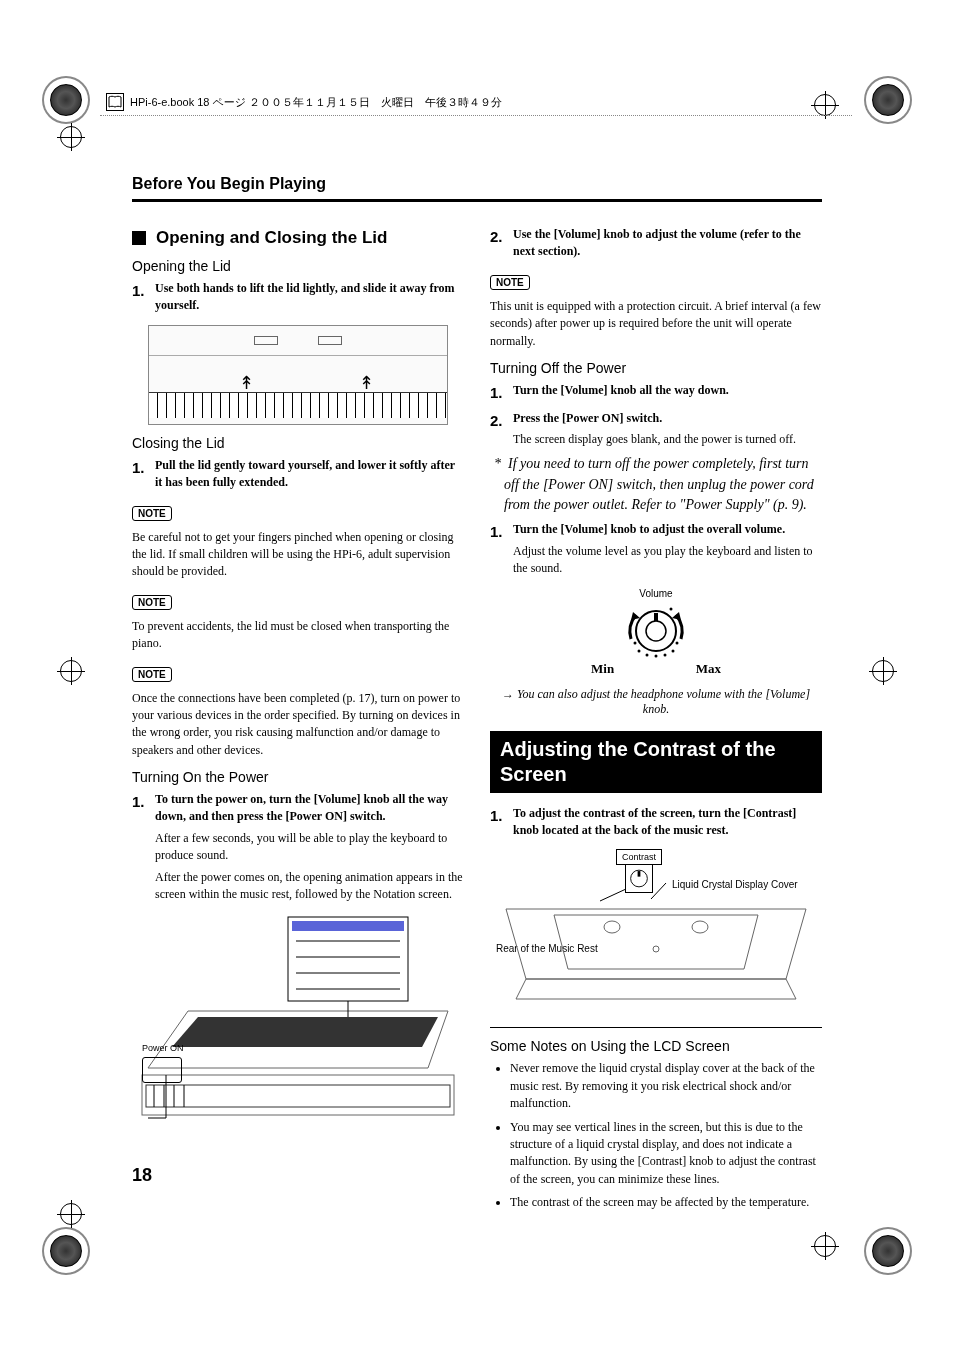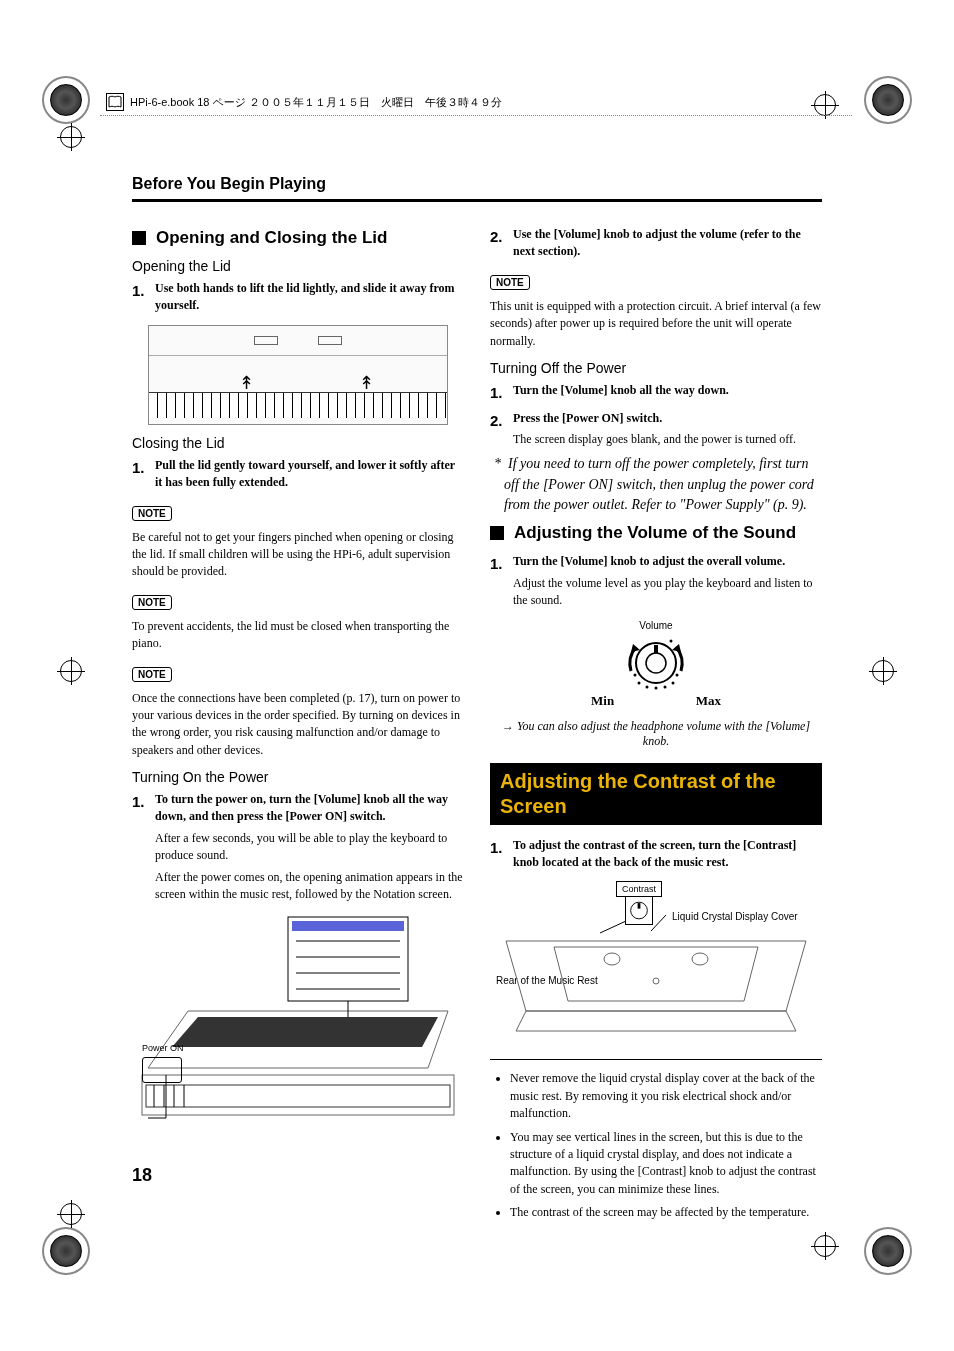--- a/index.html
+++ b/index.html
@@ -54,21 +54,21 @@
   h2.sect {
     font-family: Arial, Helvetica, sans-serif;
     font-weight: bold; font-size: 17px;
     margin: 8px 0 10px 0;
     display: flex; align-items: center; gap: 10px;
   }
   h2.sect .sq { width: 14px; height: 14px; background: #000; display: inline-block; }
   h1.bigsect {
     font-family: Arial, Helvetica, sans-serif;
     font-weight: bold; font-size: 20px;
-    background: #000; color: #eab308;
+    background: #000; color: #ffffff;
     padding: 6px 10px; line-height: 1.25;
     margin: 14px 0 12px 0;
   }
   h3.sub {
     font-family: Arial, Helvetica, sans-serif;
     font-weight: normal; font-size: 14px;
     margin: 10px 0 6px 0;
   }
   ol.steps { list-style: none; }
   ol.steps li { margin: 6px 0; font-size: 12px; line-height: 1.45; }
@@ -253,24 +253,20 @@
           <span class="stepbody">
             <span>Press the [Power ON] switch.</span>
             <span class="cont">The screen display goes blank, and the power is turned off.</span>
           </span>
         </li>
       </ol>
       <p class="ital">
         <span>*</span>&nbsp;&nbsp;<span>If you need to turn off the power completely, first turn off the [Power ON] switch, then unplug the power cord from the power outlet. Refer to "Power Supply" (p. 9).</span>
       </p>
 
-      <h2 class="sect">
-        <span class="sq"></span>
-        <span>Adjusting the Volume of the Sound</span>
-      </h2>
       <ol class="steps">
         <li>
           <span class="stepnum">1.</span>
           <span class="stepbody">
             <span>Turn the [Volume] knob to adjust the overall volume.</span>
             <span class="cont">Adjust the volume level as you play the keyboard and listen to the sound.</span>
           </span>
         </li>
       </ol>
 
@@ -330,20 +326,21 @@
             <ellipse cx="116" cy="78" rx="8" ry="6" fill="none" stroke="#666"></ellipse>
             <ellipse cx="204" cy="78" rx="8" ry="6" fill="none" stroke="#666"></ellipse>
             <circle cx="160" cy="100" r="3" fill="none" stroke="#666"></circle>
             <polygon points="30,130 290,130 300,150 20,150" fill="none" stroke="#666"></polygon>
           </svg>
         </div>
       </div>
 
       <hr class="hr">
 
+      <h3 class="sub">Some Notes on Using the LCD Screen</h3>
       <ul class="bullets">
         <li>Never remove the liquid crystal display cover at the back of the music rest. By removing it you risk electrical shock and/or malfunction.</li>
         <li>You may see vertical lines in the screen, but this is due to the structure of a liquid crystal display, and does not indicate a malfunction. By using the [Contrast] knob to adjust the contrast of the screen, you can minimize these lines.</li>
         <li>The contrast of the screen may be affected by the temperature.</li>
       </ul>
 
     </div>
   </div>
 
   <div class="page-num" style="top:990px;">18</div>

